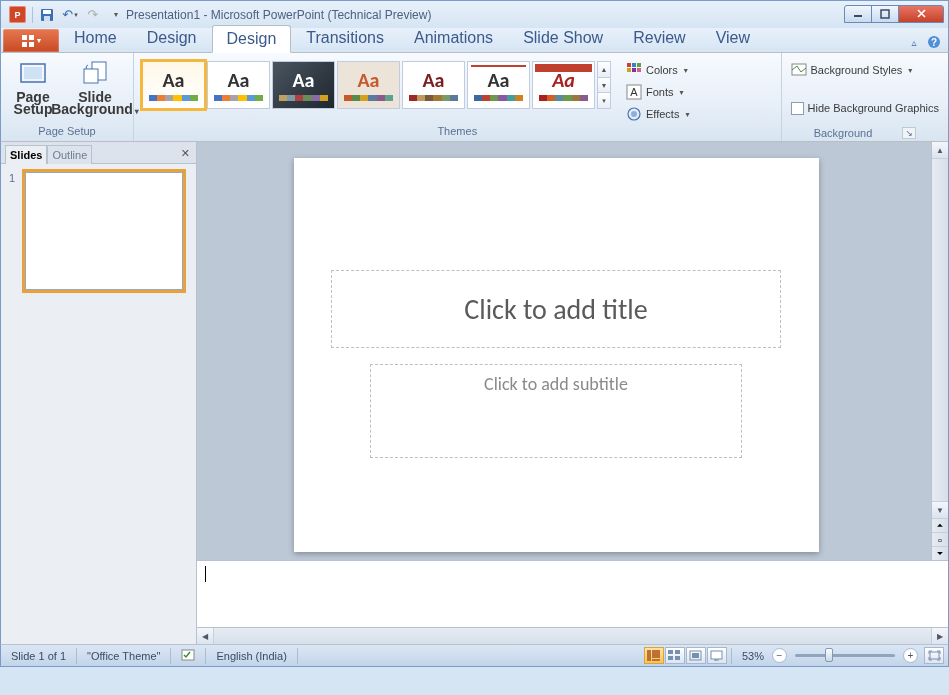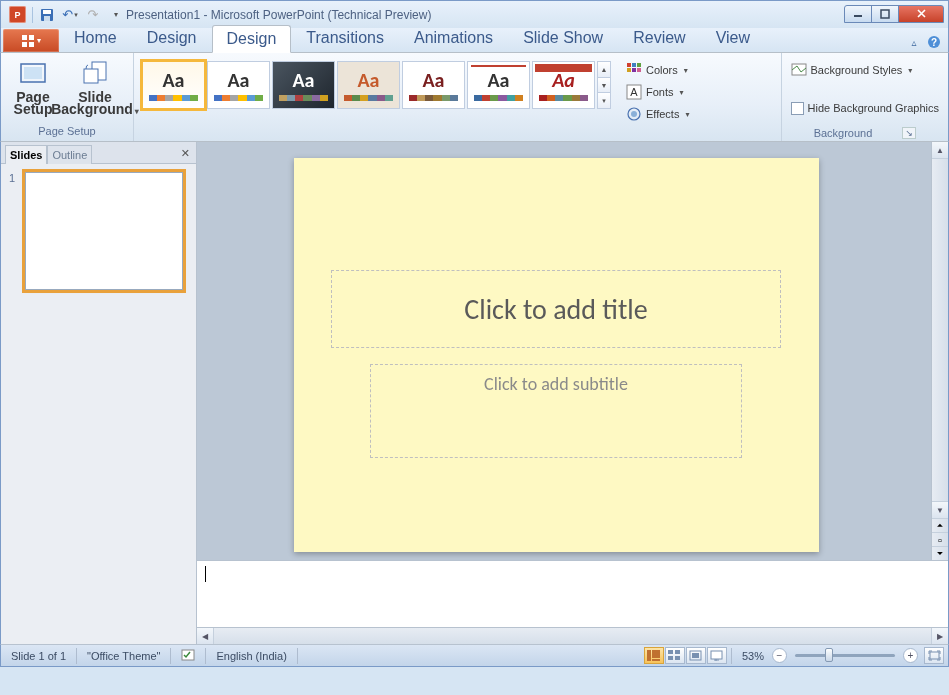--- a/index.html
+++ b/index.html
@@ -64,21 +64,21 @@
 .thumb-num { font-size:11px; color:#5b7094; width:10px; }
 .thumb { width:158px; height:118px; background:#fff; border:1px solid #98a9be; cursor:pointer; box-shadow:0 1px 3px rgba(0,0,0,.15); }
 .thumb.selected { outline:3px solid #e9a13b; }
 
 .editor { flex:1; display:flex; flex-direction:column; background:#bcc8d6; }
 .canvas-area { flex:1; position:relative; overflow:hidden; }
 .canvas-area .vscroll { position:absolute; right:0; top:0; bottom:0; width:17px; background:linear-gradient(90deg,#e7ecf3,#d6dfea); border-left:1px solid #b7c2cf; display:flex; flex-direction:column; }
 .scroll-btn { height:17px; display:flex; align-items:center; justify-content:center; font-size:8px; color:#556; cursor:pointer; background:linear-gradient(#f3f7fb,#dbe4ef); border-bottom:1px solid #c5d0dd; }
 .scroll-btn.bottom { border-top:1px solid #c5d0dd; border-bottom:none; margin-top:auto; }
 .nav-btn { height:14px; display:flex; align-items:center; justify-content:center; font-size:8px; border-top:1px solid #c5d0dd; cursor:pointer; }
-.slide { position:absolute; left:97px; top:16px; width:525px; height:394px; background:#fef9c3; box-shadow:0 2px 6px rgba(0,0,0,.3); }
+.slide { position:absolute; left:97px; top:16px; width:525px; height:394px; background:#ffffff; box-shadow:0 2px 6px rgba(0,0,0,.3); }
 .placeholder { position:absolute; border:1px dashed #bfbfbf; display:flex; align-items:center; justify-content:center; }
 .ph-title { left:37px; top:112px; width:450px; height:78px; font-size:28px; color:#5a5a5a; font-family:Calibri,"Segoe UI"; }
 .ph-sub { left:76px; top:206px; width:372px; height:94px; font-size:18px; color:#8a8a8a; padding-top:8px; align-items:flex-start; font-family:Calibri,"Segoe UI"; }
 
 .notes-pane { height:84px; border-top:1px solid #b7c2cf; display:flex; flex-direction:column; }
 .notes-content { flex:1; background:#fff; padding:4px 8px; font-size:13px; color:#333; position:relative; }
 .notes-content .cursor { display:inline-block; width:1px; height:16px; background:#000; vertical-align:middle; }
 .notes-hscroll { height:17px; background:linear-gradient(#e7ecf3,#d6dfea); border-top:1px solid #b7c2cf; display:flex; align-items:center; }
 .notes-hscroll .scroll-btn { width:17px; height:100%; border-right:1px solid #c5d0dd; border-bottom:none; }
 .notes-hscroll .scroll-btn.right { border-left:1px solid #c5d0dd; border-right:none; margin-left:auto; }
@@ -316,20 +316,21 @@
               <svg width="16" height="16">
                 <circle cx="8" cy="8" r="6" fill="none" stroke="#4a72b0" stroke-width="1.2"></circle>
                 <circle cx="8" cy="8" r="3" fill="#8ab0d8"></circle>
               </svg>
             </div>
           <span>Effects</span>
             <span style="font-size:8px;color:#555;margin-left:2px">▾</span>
         </div>
       </div>
     </div>
+    <div class="group-title">Themes</div>
   </div>
 
   <div class="group" style="border-right:none">
     <div class="group-body" style="flex-direction:column;gap:16px;align-items:flex-start;padding-top:4px">
       <div class="small-row">
         <div class="icn">
             <svg width="16" height="16">
               <rect x="1" y="2" width="14" height="11" fill="#fff" stroke="#888"></rect>
               <path d="M1 8 L6 4 L10 10 L15 6" fill="none" stroke="#4a8a4a"></path>
             </svg>

